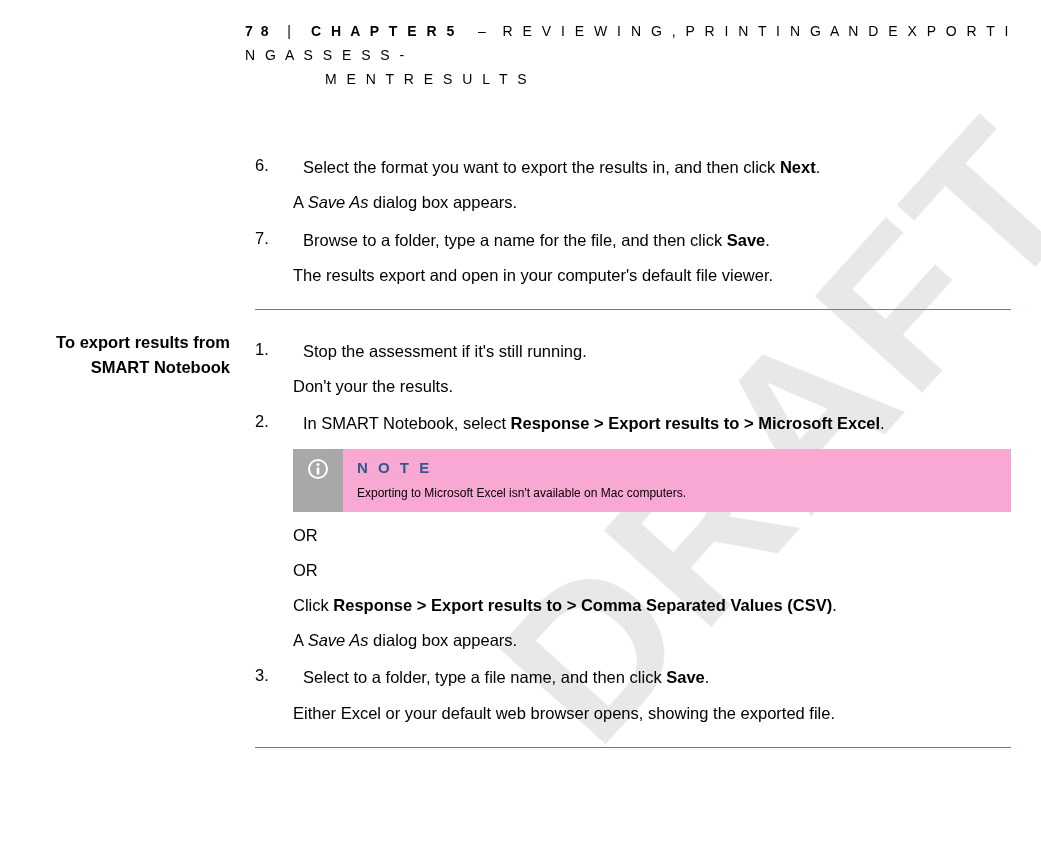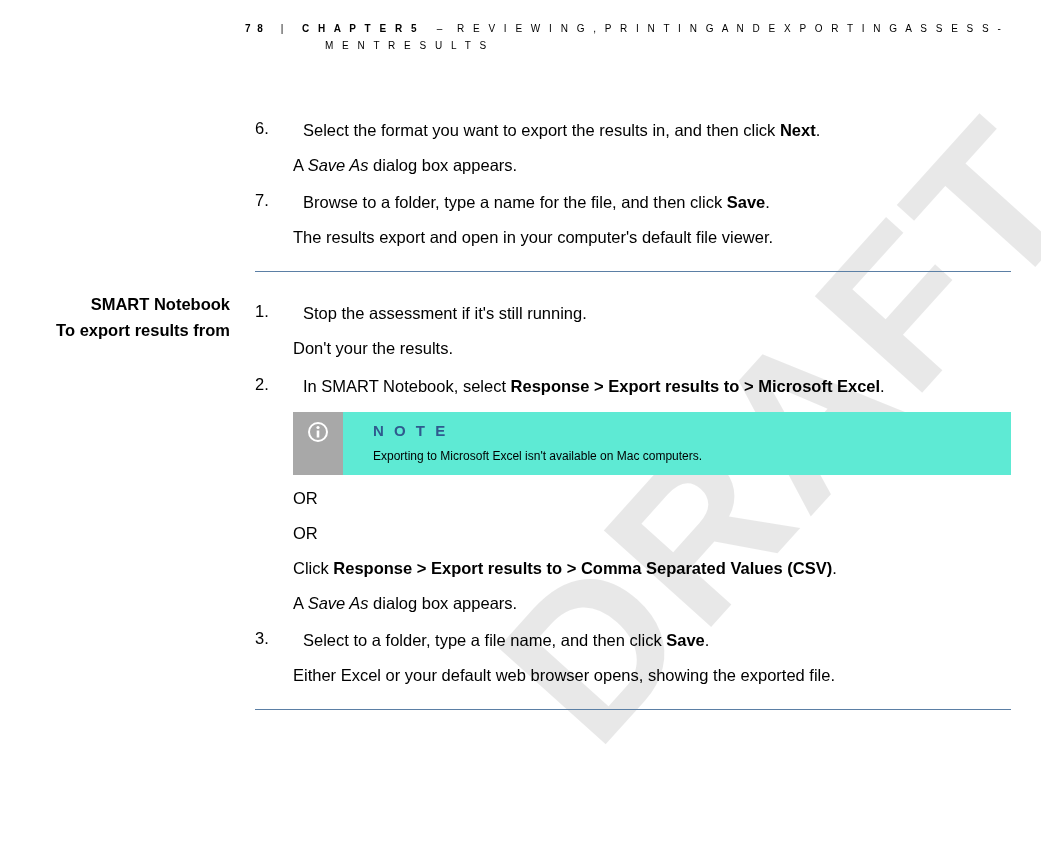--- a/index.html
+++ b/index.html
@@ -31,21 +31,21 @@
     font-family: Arial, sans-serif;
   }
   .page {
     position: relative;
     z-index: 1;
   }
   .header {
     padding-top: 20px;
     padding-left: 245px;
     padding-right: 24px;
-    font-size: 10px;
+    font-size: 14px;
     letter-spacing: 3px;
     line-height: 1.7;
     color: #000;
   }
   .header .pgnum { font-weight: bold; letter-spacing: 2px; }
   .header .divider { margin: 0 10px; }
   .header .chap { font-weight: bold; letter-spacing: 3px; }
   .header .title { letter-spacing: 3px; }
   .header-line2 { padding-left: 80px; }
   .content-row {
@@ -89,23 +89,22 @@
   .first-p { margin: 10px; line-height: 1.4; }
   .italic { font-style: italic; text-align: center; }
   .bold { font-weight: bold; }
   .hr {
     border: none;
     border-top: 1px solid #5b7fa5;
     margin: 22px 0 20px 0;
   }
   .notebox {
     display: flex;
-    background: #5eead4;
+    background: #f9a8d4;
     margin: 14px 0 12px 0;
-    gap: 16px;
   }
   .notebox .iconcell {
     width: 50px;
     background: #a8a8a8;
     display: flex;
     align-items: flex-start;
     justify-content: center;
     padding-top: 10px;
   }
   .notebox .iconcell svg { display: block; }
@@ -163,22 +162,22 @@
           </p>
           <p class="body-p">The results export and open in your computer's default file viewer.</p>
         </li>
       </ol>
       <hr class="hr">
     </div>
   </div>
 
   <div class="content-row" style="margin-top:0;">
     <div class="sidecol">
+      <div>To export results from</div>
       <div>SMART Notebook</div>
-      <div>To export results from</div>
     </div>
     <div class="maincol">
       <ol class="steps">
         <li>
           <span class="num">1.</span>
           <p class="first-p">Stop the assessment if it's still running.</p>
           <p class="body-p">Don't your the results.</p>
         </li>
         <li>
           <span class="num">2.</span>

